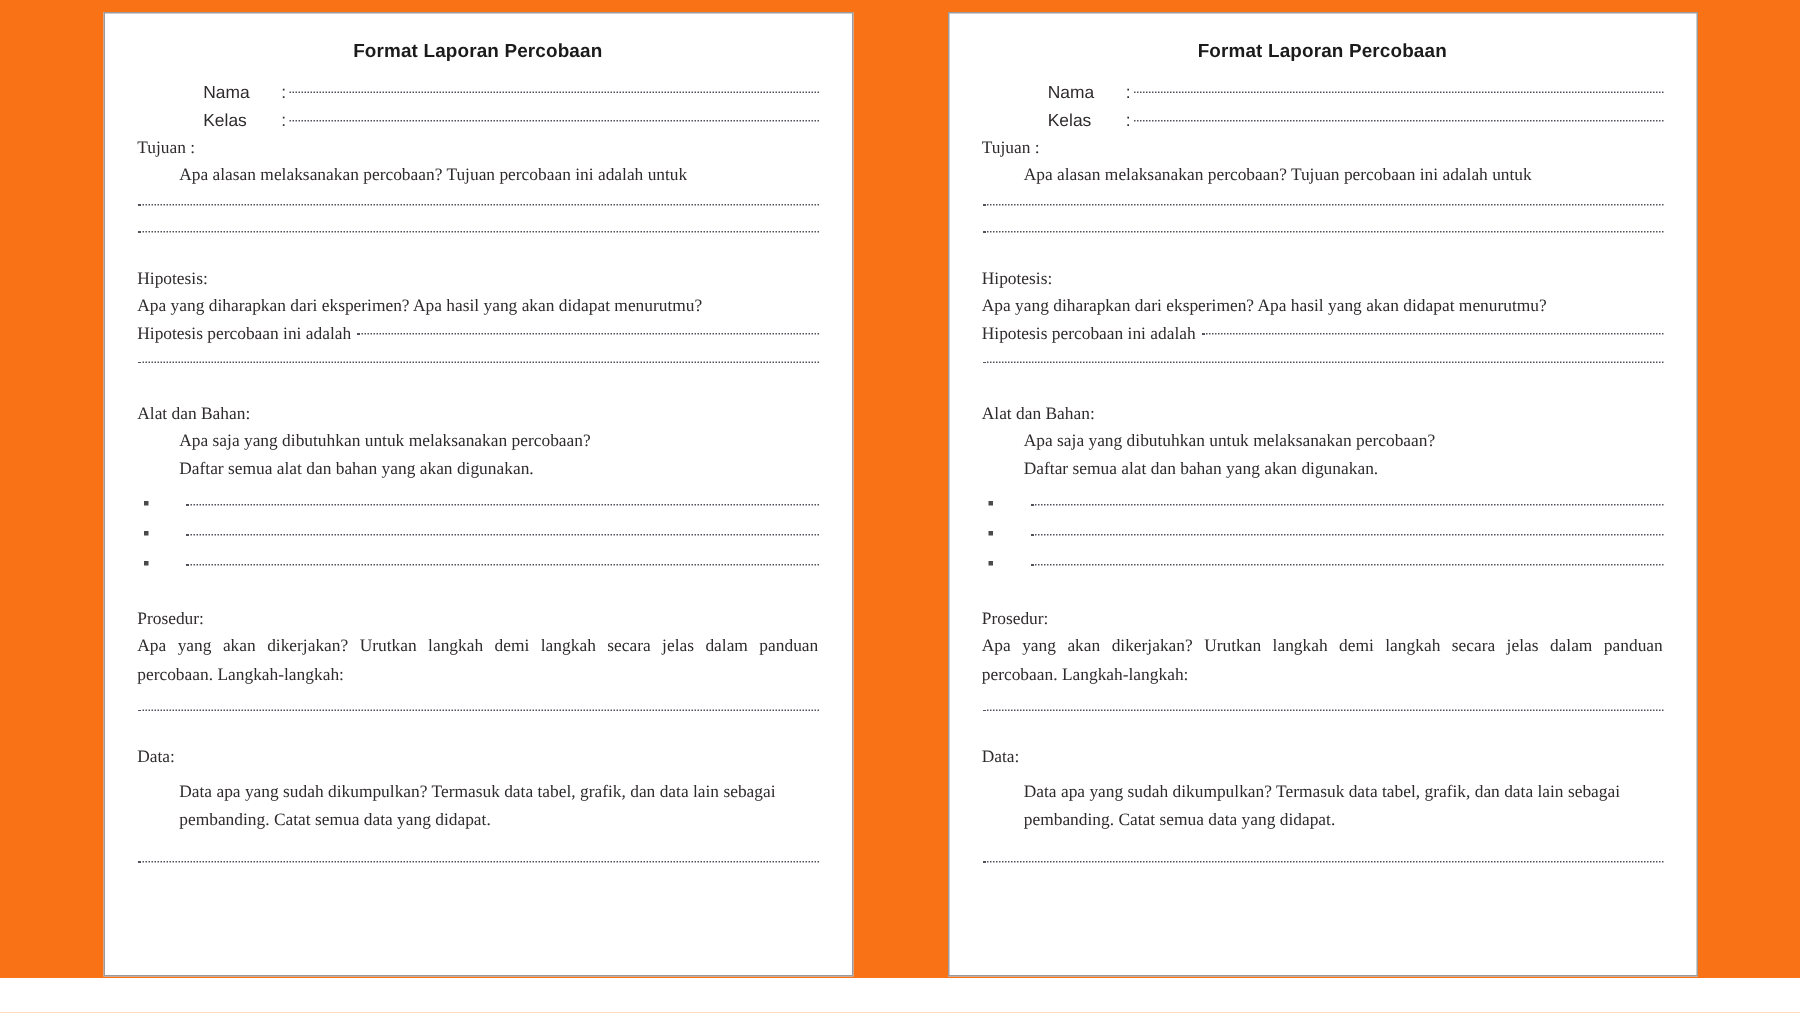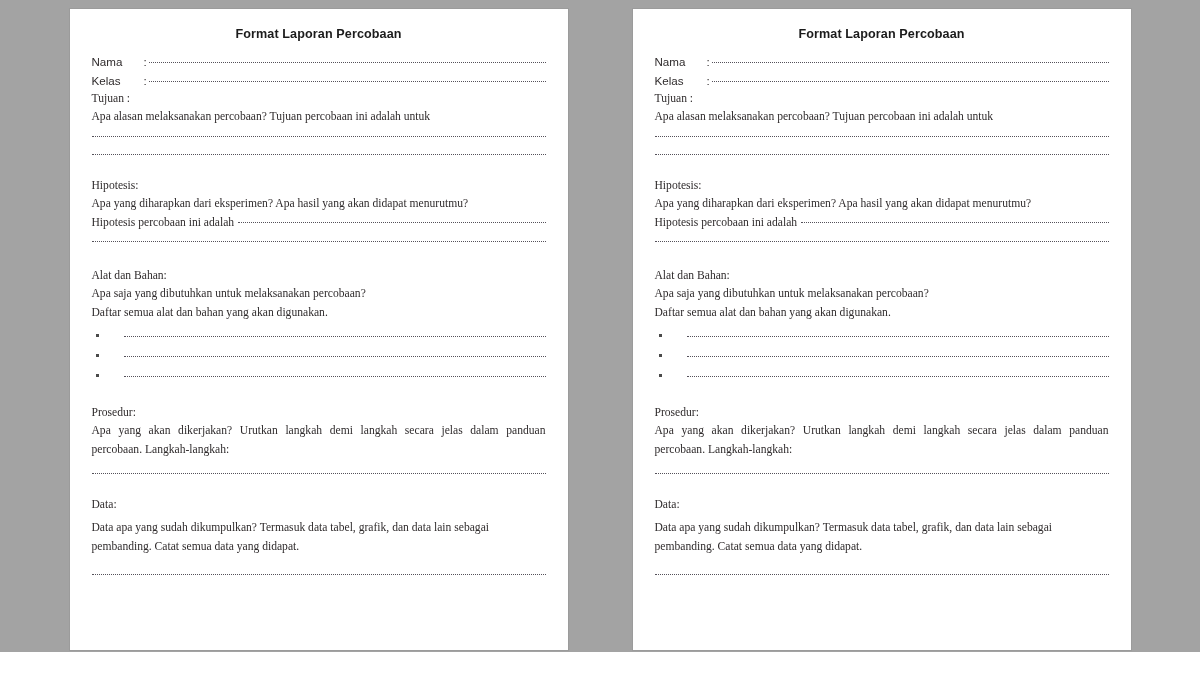--- a/index.html
+++ b/index.html
@@ -13,21 +13,21 @@
     height: 675px;
     font-family: "Liberation Sans", "DejaVu Sans", sans-serif;
     color: #231f20;
     overflow: hidden;
   }
 
   .page {
     position: relative;
     width: 1200px;
     height: 652px;
-    background: #a3a3a3;
+    background: #f97316;
     display: flex;
     justify-content: center;
     align-items: flex-start;
   }
 
   .sheets {
     display: flex;
     gap: 63px;
     padding-top: 8px;
     padding-left: 0;
@@ -53,36 +53,37 @@
     margin: 4px 0 11px 0;
   }
   .para {
     font-size: 11.6px;
     line-height: 18.5px;
     color: #2f2b2c;
     text-align: justify;
     text-justify: inter-word;
     margin: 0;
   }
-  .para.nojust { text-align: left; }
+  .para.nojust { text-align: left; margin-left: 28px; }
 
   .label {
     font-size: 11.6px;
     line-height: 18px;
     color: #2f2b2c;
     margin: 0;
   }
 
   
   .field-row {
     display: flex;
     align-items: baseline;
     font-size: 11.6px;
     line-height: 19px;
     color: #2f2b2c;
+    margin-left: 44px;
   }
   .field-label {
     width: 52px;
     flex: 0 0 52px;
     white-space: nowrap;
   }
   .field-colon {
     flex: 0 0 auto;
     padding-right: 2px;
   }

